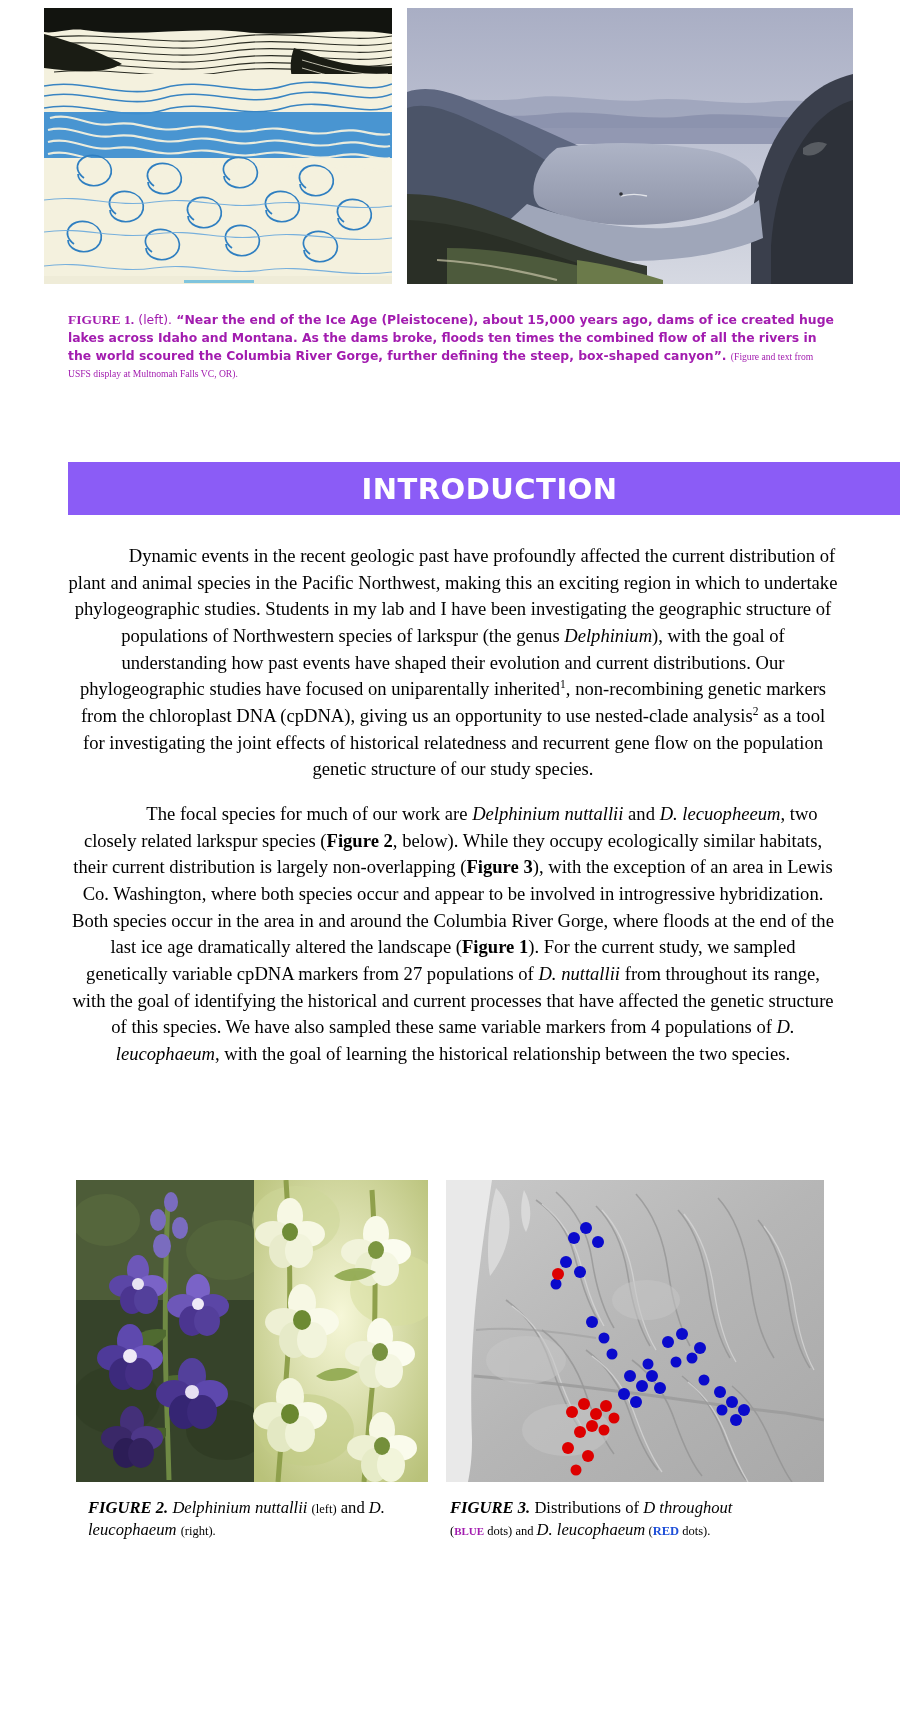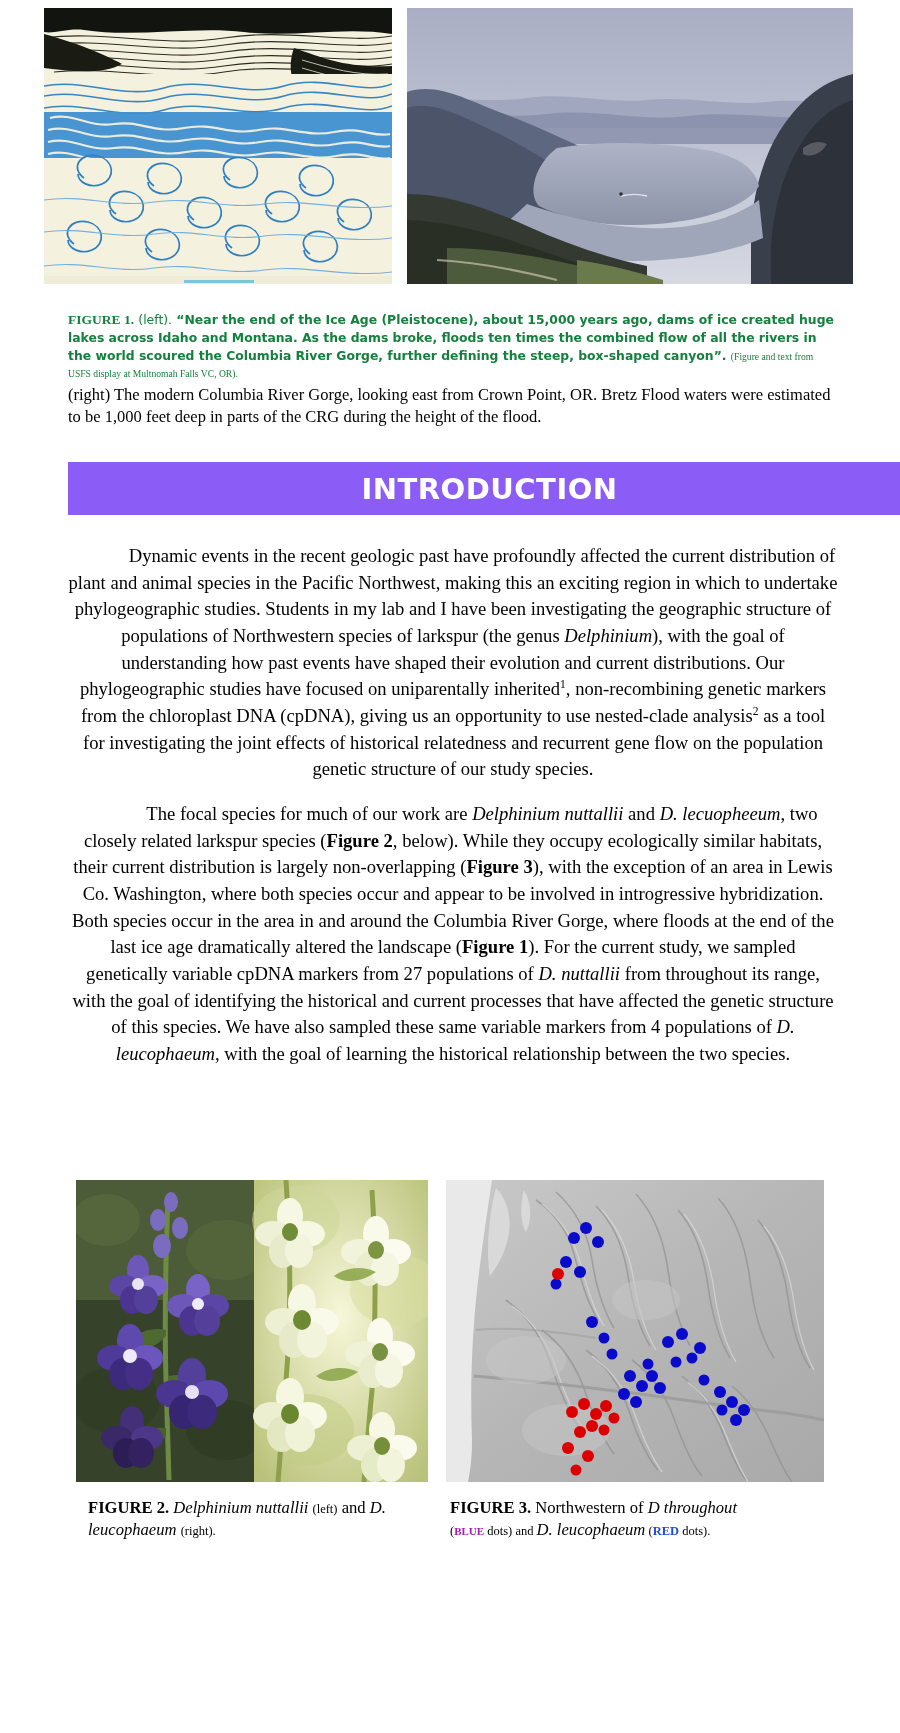--- a/index.html
+++ b/index.html
@@ -56,21 +56,21 @@
     position: absolute;
     left: 68px;
     top: 310px;
     width: 768px;
   }
   .cap-block-a {
     font-family: "DejaVu Sans", sans-serif;
     font-size: 12.4px;
     line-height: 1.42;
     font-weight: bold;
-    color: #15803d;
+    color: #a21caf;
     text-align: left;
   }
   .cap-block-a .lbl { font-weight: bold; font-size: 13.5px; font-family: "Liberation Serif", serif;}
   .cap-block-a .small-reg { font-weight: normal; }
   .cap-block-a .tiny {
     font-size: 9.6px;
     font-family: "Liberation Serif", serif;
     font-weight: normal;
   }
   .cap-block-b {
@@ -154,21 +154,21 @@
   }
   .fig3-cap {
     position: absolute;
     left: 450px;
     top: 1497px;
     width: 372px;
     font-family: "Liberation Serif", serif;
     font-size: 16.6px;
     line-height: 1.32;
   }
-  .cap-lbl { font-weight: bold; }
+  .cap-lbl { font-weight: bold; font-style: italic; }
   .cap-small { font-size: 12.5px; }
   .blue-word { color: #a21caf; font-weight: bold; font-size: 11px; }
   .red-word { color: #1d4ed8; font-weight: bold; font-size: 12.5px; }
 </style>
 </head>
 <body>
 
 <div class="page">
 
   <div class="fig1-row">
@@ -294,24 +294,20 @@
       </svg>
     </div>
   </div>
 
   <div class="fig1-caption">
     <div class="cap-block-a">
       <span class="lbl">FIGURE 1.</span>
       <span class="small-reg">(left).</span>
       <span>“Near the end of the Ice Age (Pleistocene), about 15,000 years ago, dams of ice created huge lakes across Idaho and Montana.  As the dams broke, floods ten times the combined flow of all the rivers in the world scoured the Columbia River Gorge, further defining the steep, box-shaped canyon”.</span>
       <span class="tiny">(Figure and text from USFS display at Multnomah Falls VC, OR).</span>
-    </div>
-    <div class="cap-block-b">
-      <span>(right)</span>
-      <span>The modern Columbia River Gorge, looking east from Crown Point, OR. Bretz Flood waters were estimated to be 1,000 feet deep in parts of the CRG during the height of the flood.</span>
     </div>
   </div>
 
   <div class="banner">
     <span class="banner-title">INTRODUCTION</span>
   </div>
 
   <div class="body-text">
     <p><span>Dynamic events in the recent geologic past have profoundly affected the current distribution of plant and animal species in the Pacific Northwest, making this an exciting region in which to undertake phylogeographic studies.  Students in my lab and I have been investigating the geographic structure of populations of Northwestern species of larkspur (the genus </span><span class="it">Delphinium</span><span>), with the goal of understanding how past events have shaped their evolution and current distributions.  Our phylogeographic studies have focused on uniparentally inherited</span><sup>1</sup><span>, non-recombining genetic markers from the chloroplast DNA (cpDNA), giving us an opportunity to use nested-clade analysis</span><sup>2</sup><span> as a tool for investigating the joint effects of historical relatedness and recurrent gene flow on the population genetic structure of our study species.</span></p>
 
@@ -574,17 +570,17 @@
 
   <div class="fig2-cap">
     <span class="cap-lbl">FIGURE 2.</span>
     <span class="it">Delphinium nuttallii</span>
     <span class="cap-small">(left)</span><span> and </span><span class="it">D. leucophaeum</span>
     <span class="cap-small">(right).</span>
   </div>
 
   <div class="fig3-cap">
     <span class="cap-lbl">FIGURE 3.</span>
-    <span>Northwestern of </span><span class="it">D throughout</span><br>
+    <span>Distributions of </span><span class="it">D throughout</span><br>
     <span class="cap-small">(</span><span class="blue-word">BLUE</span><span class="cap-small"> dots) and </span><span class="it">D. leucophaeum</span><span class="cap-small"> (</span><span class="red-word">RED</span><span class="cap-small"> dots).</span>
   </div>
 
 </div>
 
 </body></html>

